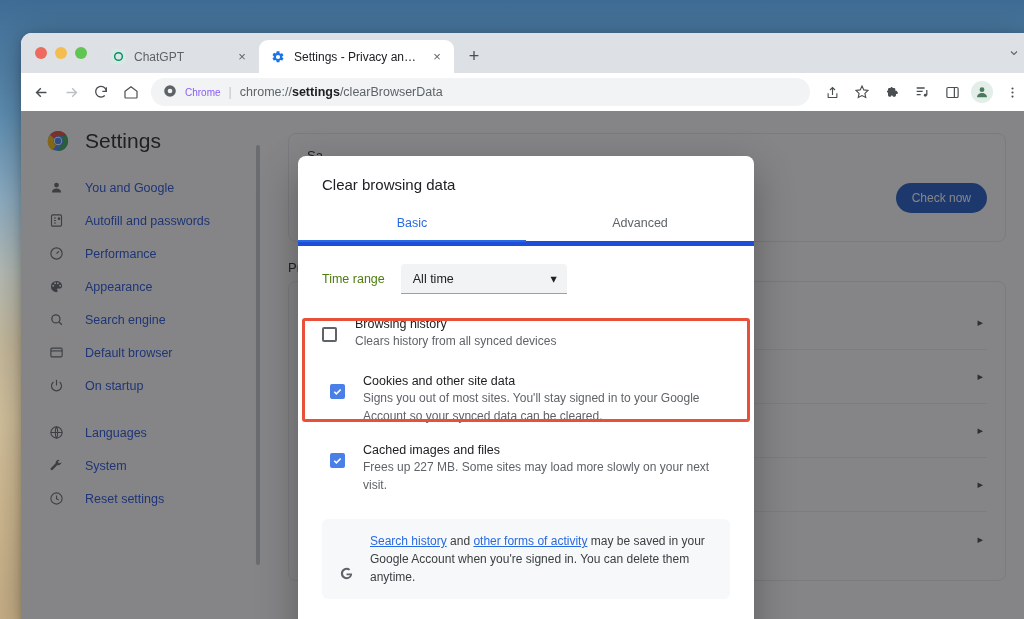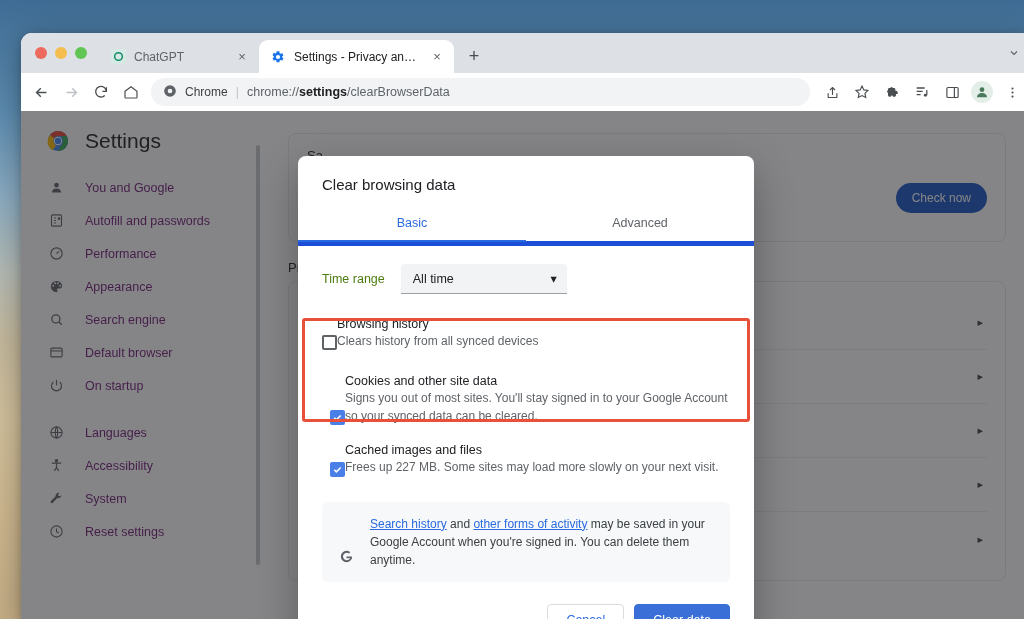--- a/index.html
+++ b/index.html
@@ -124,21 +124,21 @@
     background: #f1f3f4;
     border-radius: 14px;
     display: flex; align-items: center;
     padding: 0 12px;
     margin: 0 6px 0 4px;
     gap: 8px;
     font-size: 12.5px;
     color: #202124;
     min-width: 0;
   }
-  .omnibox-chromeword { color: #404040; font-size: 12px; }
+  .omnibox-chromeword { color: #8b5cf6; font-size: 10px; }
   .omnibox-sep { color: #c2c5c8; }
   .omnibox-url { color: #5f6368; white-space: nowrap; overflow: hidden; text-overflow: ellipsis; }
   .omnibox-url b { color: #202124; font-weight: 700; }
   .omnibox-spacer { flex: 1 1 auto; }
   .avatar-tb {
     width: 22px; height: 22px; border-radius: 50%;
     background: #e3eee8;
     display: flex; align-items: center; justify-content: center;
     overflow: hidden;
   }
@@ -165,21 +165,21 @@
   }
   .settings-title {
     font-size: 21px; color: #202124; font-weight: 400;
   }
   .nav-item {
     display: flex; align-items: center; gap: 20px;
     height: 33px;
     padding-left: 26px;
     margin-right: 18px;
     font-size: 12.5px;
-    color: #701a75;
+    color: #1d4ed8;
     border-radius: 0 17px 17px 0;
   }
   .nav-item.active {
     background: #d5e2f7;
     color: #1a56c4;
     font-weight: 500;
   }
   .nav-item .nav-icon {
     width: 18px; height: 18px; flex: 0 0 18px;
     display: flex; align-items: center; justify-content: center;
@@ -294,21 +294,21 @@
     border-bottom: 1px solid #9aa0a6;
     height: 30px;
     display: flex; align-items: center; justify-content: space-between;
     padding: 0 10px 0 12px;
     font-size: 12.5px;
     color: #202124;
     max-width: 166px;
   }
   .opt-list { position: relative; }
   .opt-row {
-    display: flex; align-items: flex-end; 
+    display: flex; align-items: flex-start; gap: 18px;
     padding: 9px 0;
   }
   .opt-row.highlighted { padding-left: 8px; }
   .checkbox {
     width: 15px; height: 15px; flex: 0 0 15px;
     border: 2px solid #5f6368;
     border-radius: 2px;
     margin-top: 10px;
     background: #ffffff;
   }
@@ -587,29 +587,20 @@
         <span class="nav-icon">
           <svg width="15" height="15" viewBox="0 0 24 24" fill="none" stroke="currentColor" stroke-width="1.7">
               <circle cx="12" cy="12" r="9"></circle>
               <path d="M3 12h18M12 3c2.5 2.6 2.5 15 0 18M12 3c-2.5 2.6-2.5 15 0 18"></path>
             </svg>
         </span>
         <span>Languages</span>
       </div>
 
 
-      <div class="nav-item">
-        <span class="nav-icon">
-          <svg width="15" height="15" viewBox="0 0 24 24" fill="none" stroke="currentColor" stroke-width="1.9">
-              <circle cx="12" cy="4.3" r="1.8" fill="currentColor"></circle>
-              <path d="M4.5 8.2h15M12 8.2v7M12 15.2l-3.5 5.5M12 15.2l3.5 5.5"></path>
-            </svg>
-        </span>
-        <span>Accessibility</span>
-      </div>
 
       <div class="nav-item">
         <span class="nav-icon">
           <svg width="15" height="15" viewBox="0 0 24 24" fill="currentColor">
               <path d="M20 6.5a5 5 0 01-6.6 4.7L6 18.6a2 2 0 11-2.8-2.8l7.4-7.4A5 5 0 0117.2 3l-3 3 1.6 2.4 2.6-.4z"></path>
             </svg>
         </span>
         <span>System</span>
       </div>
 

